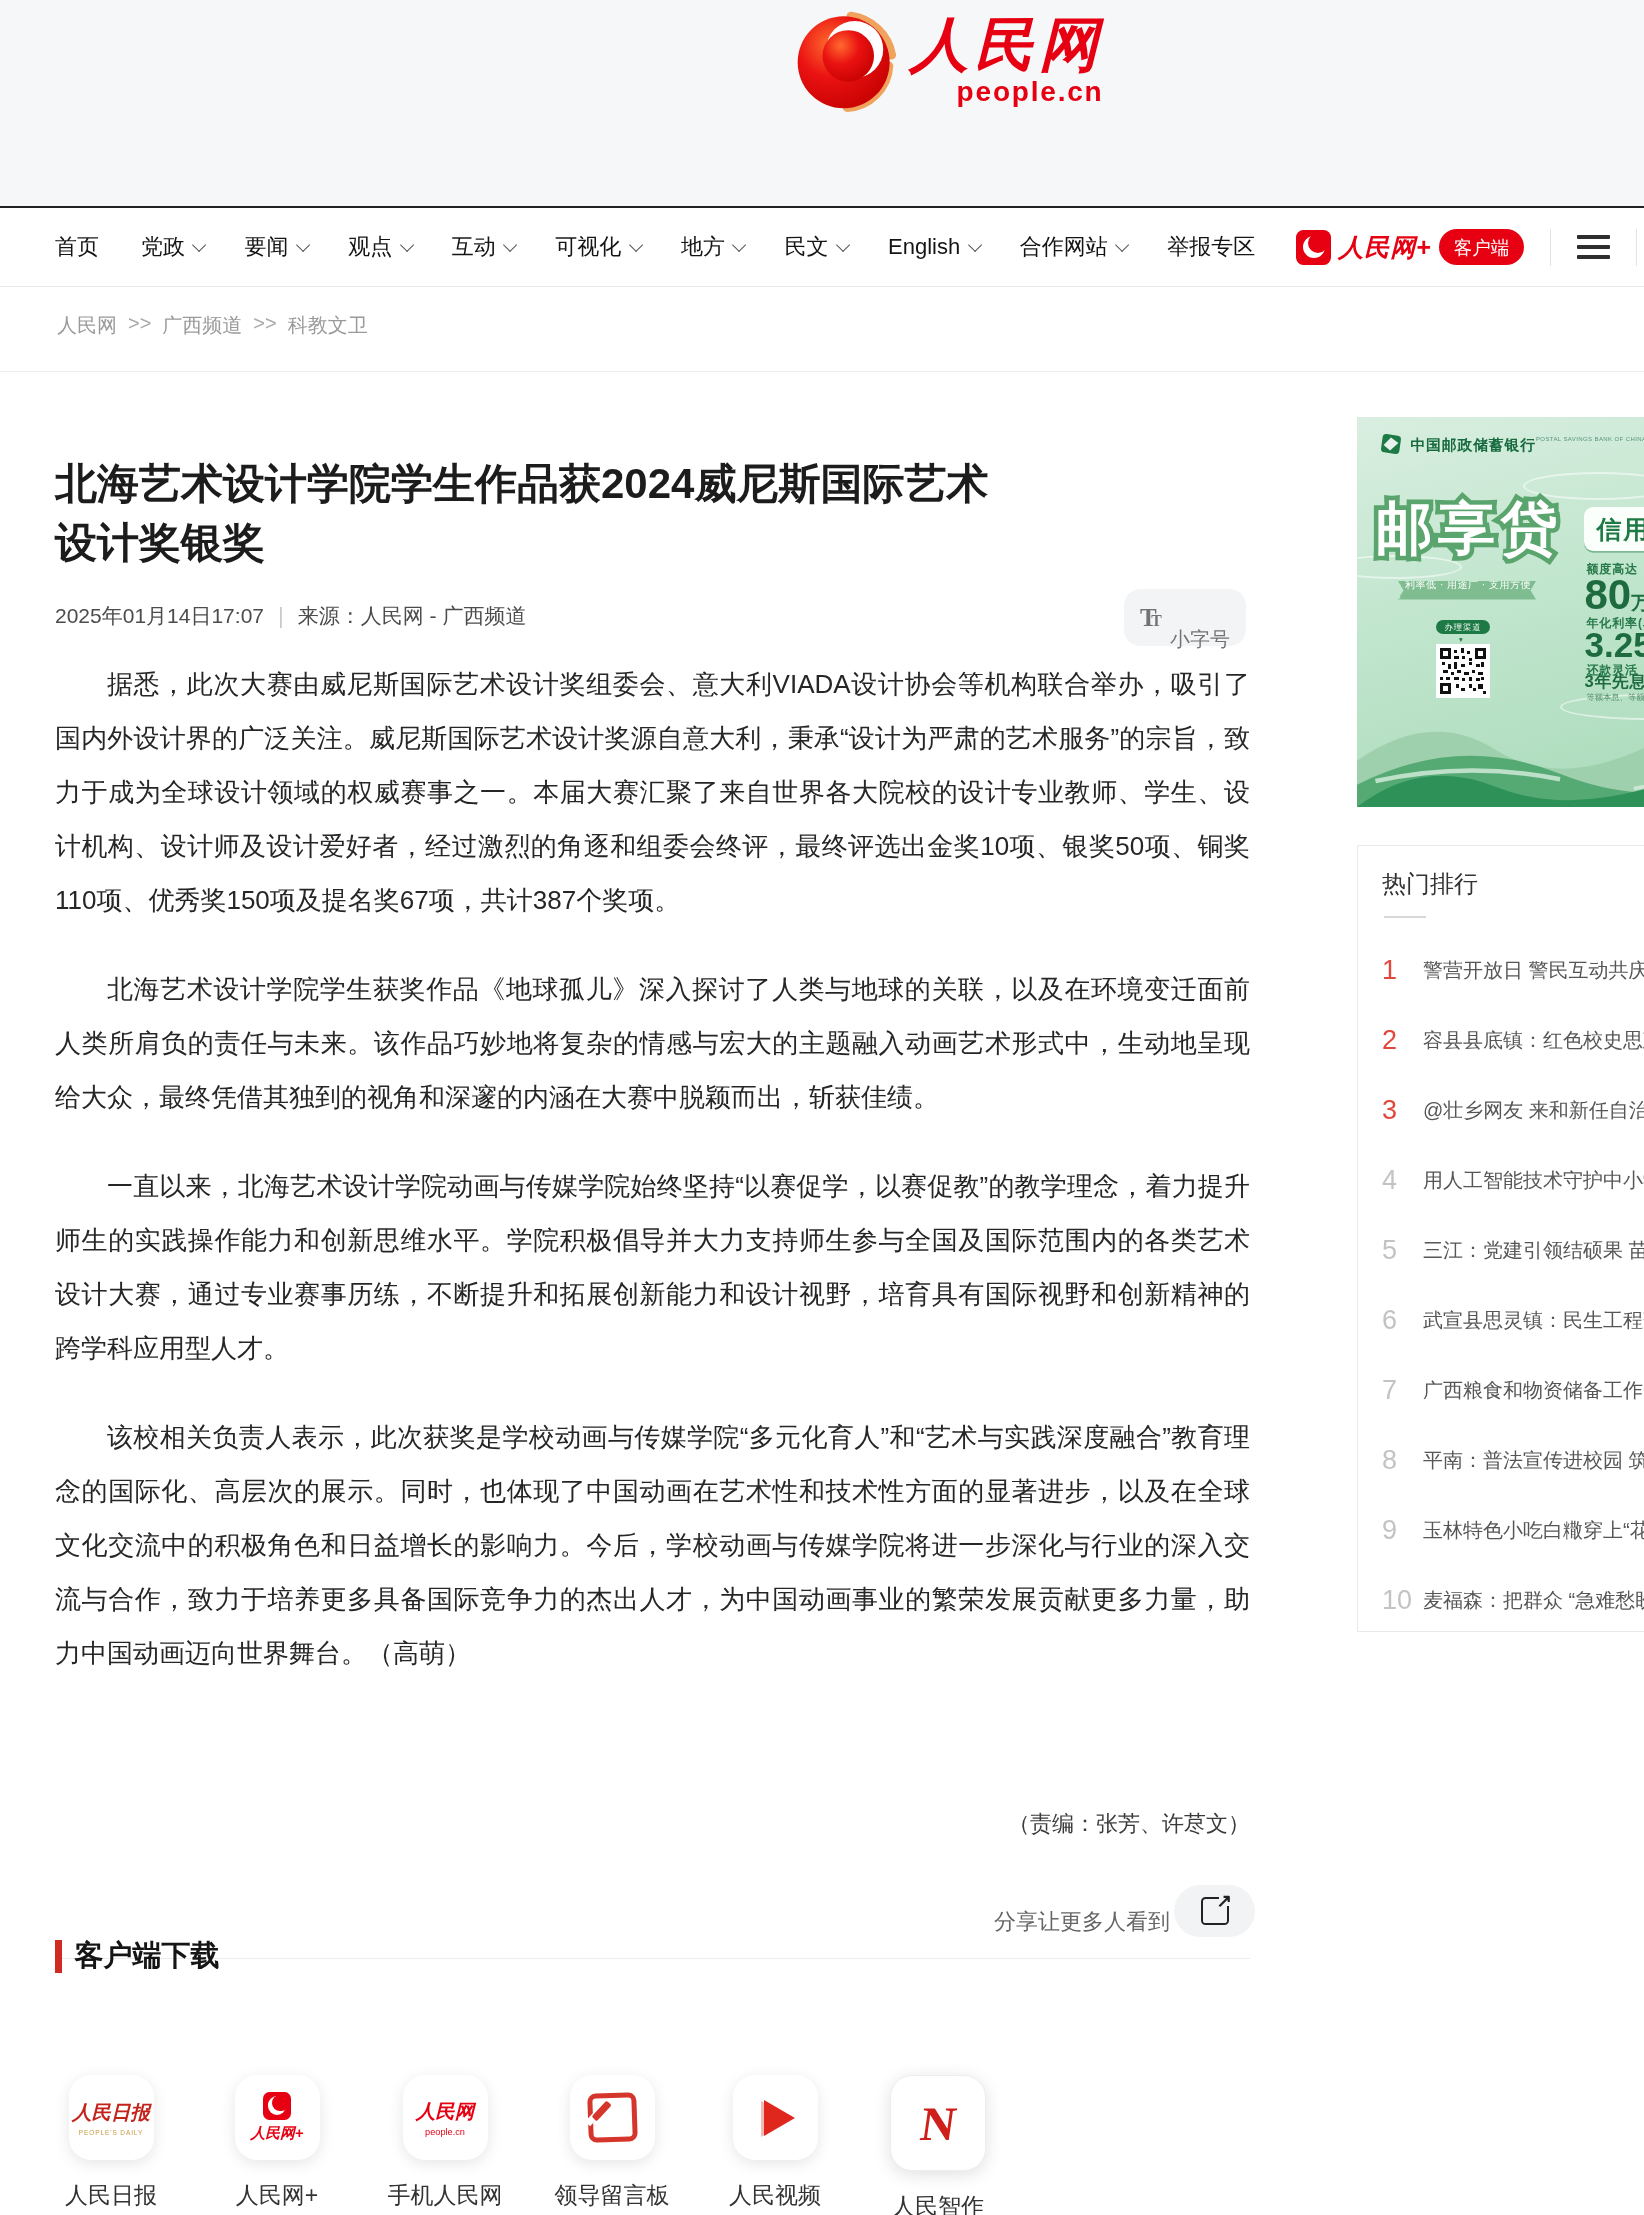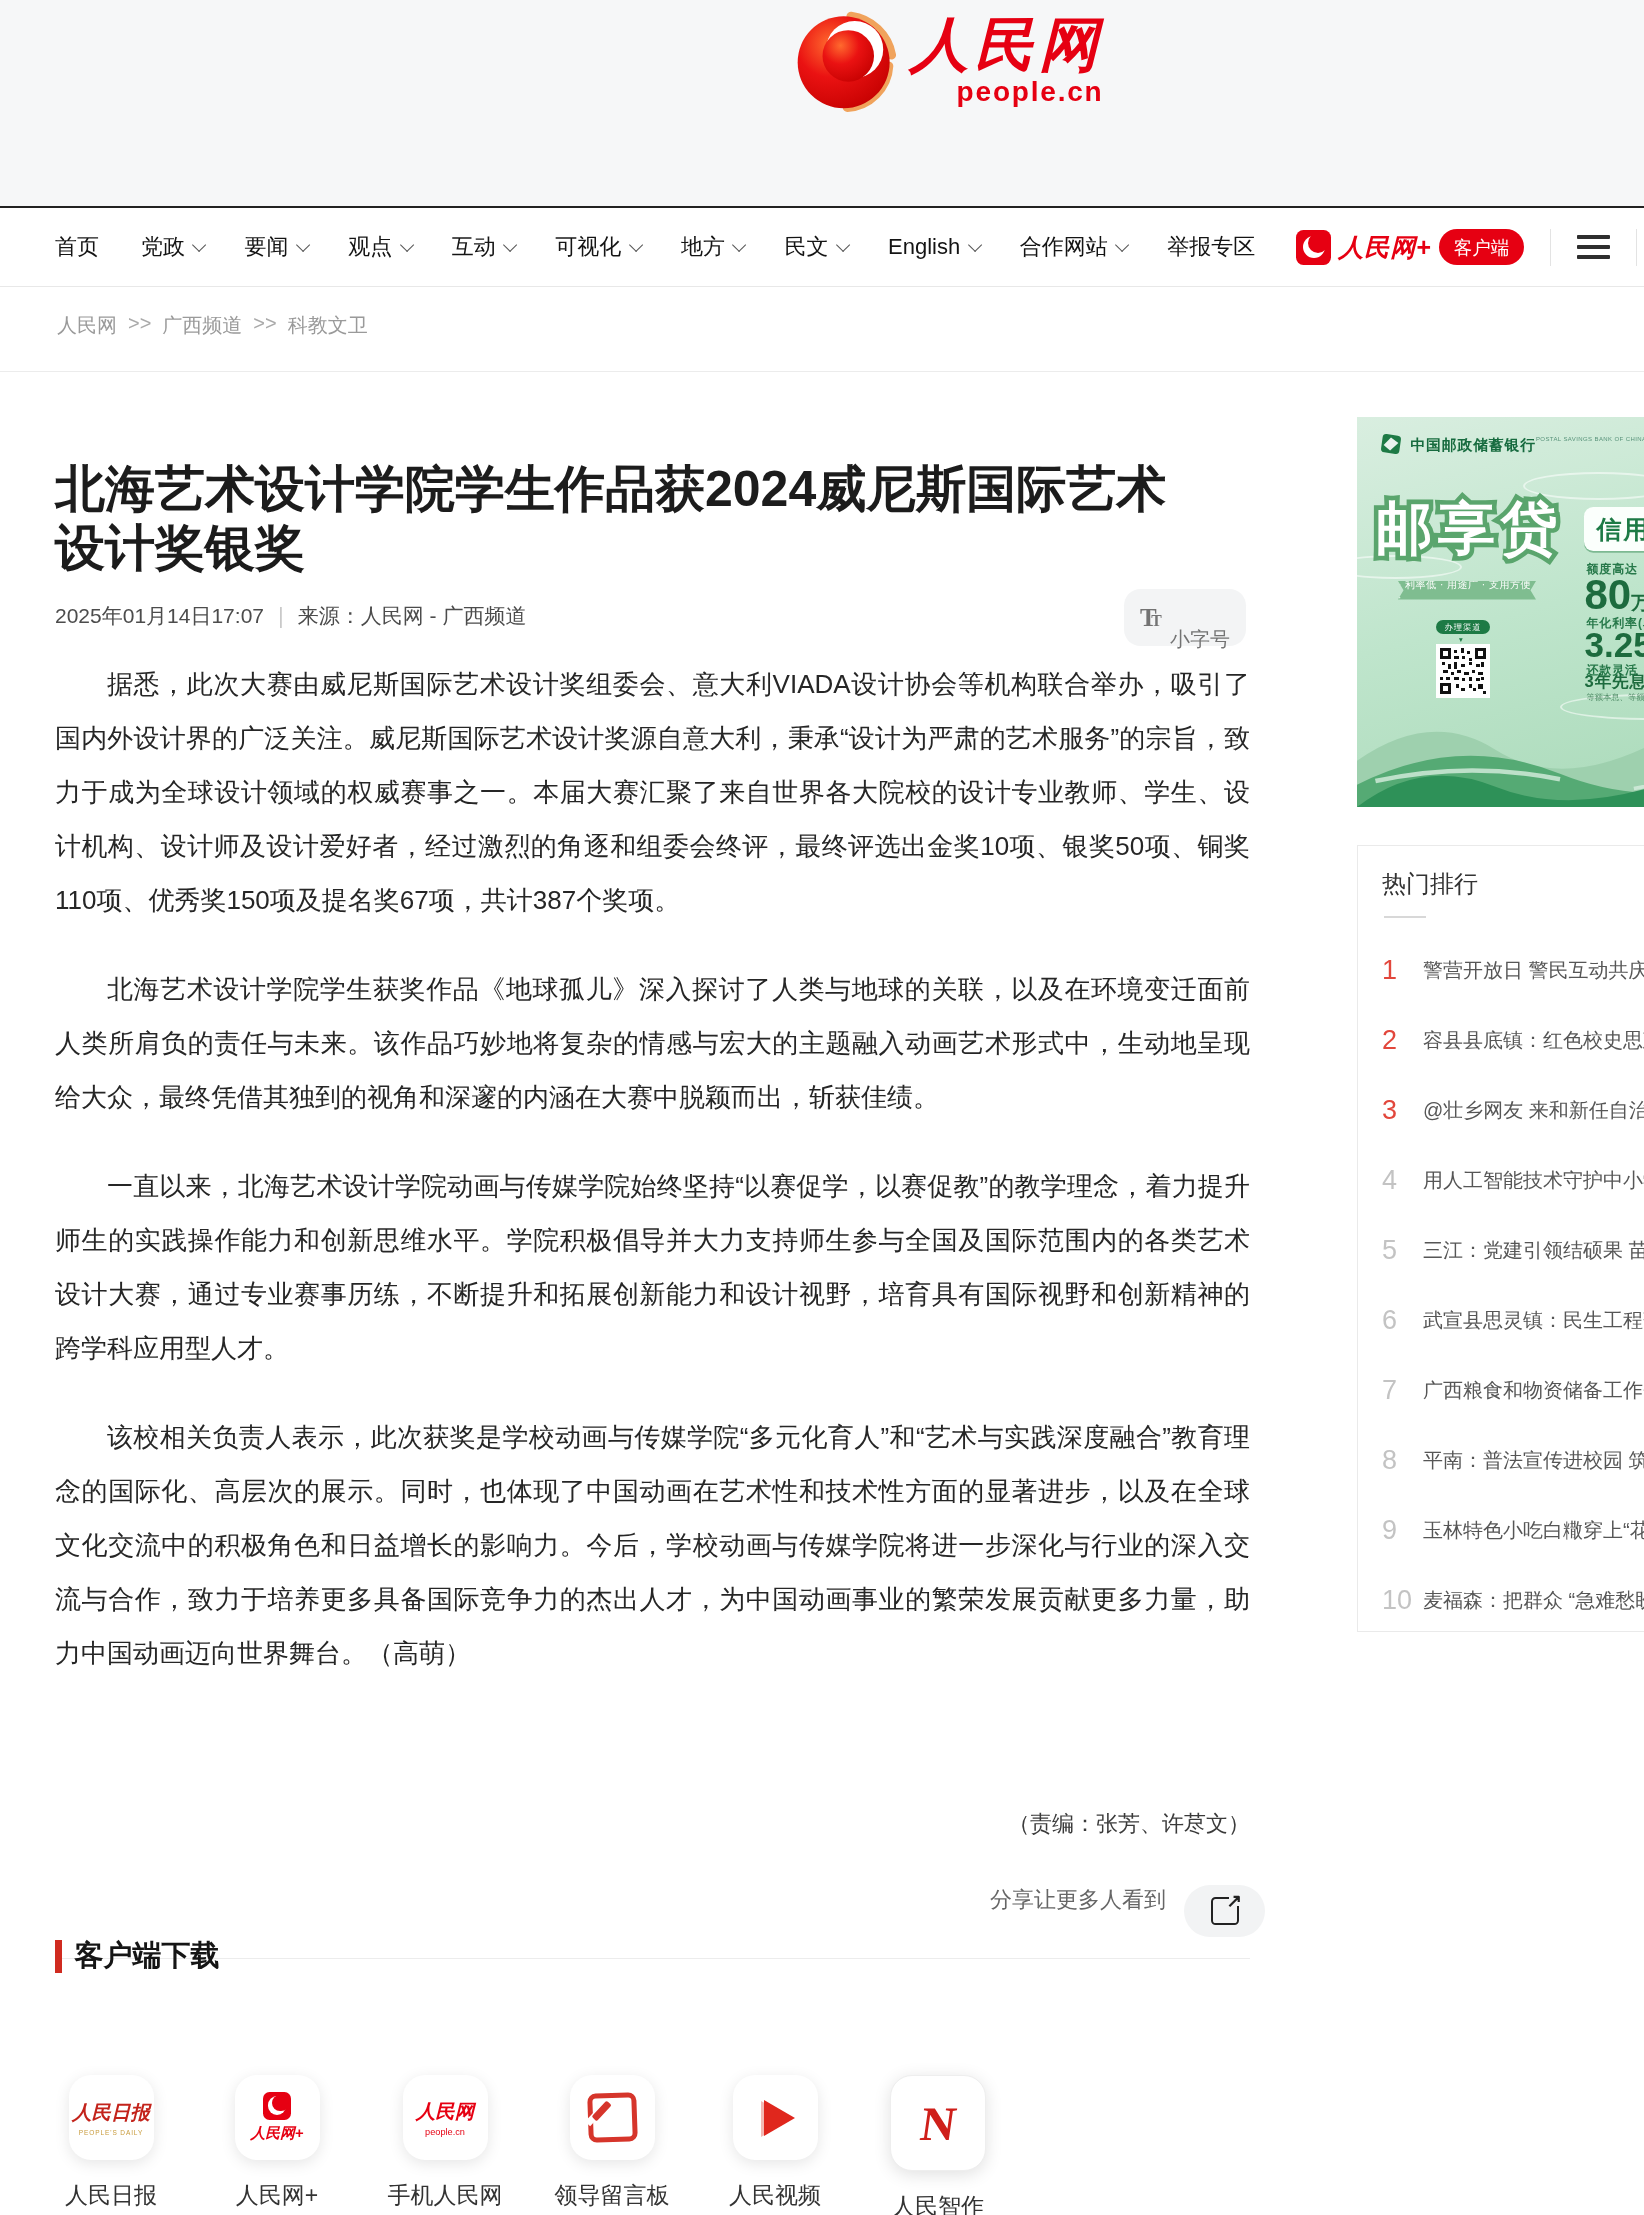--- a/index.html
+++ b/index.html
@@ -30,31 +30,31 @@
   .hamburger span{display:block;height:3.7px;background:#2e2e2e;border-radius:0.9px;}
 
   
   .breadcrumb{position:absolute;top:312px;left:57px;font-size:20px;color:#9a9a9a;display:flex;gap:11px;}
   .breadcrumb .bc-link{cursor:pointer;}
   .bc-sep{color:#aaa;}
   .rule{position:absolute;height:0.9px;background:#ececec;}
   .rule-breadcrumb{top:371px;left:0;width:1645px;}
 
   
-  .article-title{position:absolute;left:55px;top:426px;width:1246px;font-size:50px;line-height:59px;font-weight:bold;color:#1c1c1c;}
+  .article-title{position:absolute;left:55px;top:426px;width:1246px;font-size:42px;line-height:59px;font-weight:bold;color:#1c1c1c;}
   .meta-row{position:absolute;left:55px;top:602px;width:1195px;display:flex;align-items:center;font-size:21px;color:#4c4c4c;}
   .meta-pipe{color:#c9c9c9;margin:0 14px;font-size:22px;}
   .font-pill{position:absolute;left:1124px;top:589px;width:122px;height:57px;border-radius:16.6px;background:#f3f4f5;display:flex;align-items:center;justify-content:center;gap:8.3px;cursor:pointer;color:#737373;}
   .tt-big{font-size:25px;font-weight:bold;font-family:"Liberation Serif",serif;}
   .tt-small{font-size:15.7px;font-weight:bold;font-family:"Liberation Serif",serif;margin-left:-5.5px;}
   .font-pill-label{font-size:20px;margin-top:44px;}
   .body-text{position:absolute;left:55px;top:657px;width:1195px;font-size:26px;line-height:54px;color:#262626;text-align:justify;}
   .body-text p{margin:0 0 35px 0;text-indent:2em;}
   .editor-note{position:absolute;left:55px;top:1809px;width:1195px;text-align:right;font-size:22px;color:#3a3a3a;}
-  .share-row{position:absolute;left:70px;top:1885px;width:1195px;height:52px;display:flex;align-items:flex-start;justify-content:flex-end;gap:18px;}
+  .share-row{position:absolute;left:60px;top:1885px;width:1195px;height:52px;display:flex;align-items:flex-end;justify-content:flex-end;gap:4px;}
   .share-label{font-size:22px;color:#666;}
   .share-pill{width:81px;height:52px;border-radius:922px;background:#f2f3f4;display:flex;align-items:center;justify-content:center;cursor:pointer;}
   .share-ico{position:relative;width:24px;height:24px;border:2.8px solid #222;border-radius:4.6px;}
   .share-ico::before{content:'';position:absolute;right:-3.7px;top:-3.7px;width:11px;height:11px;background:#f2f3f4;}
   .share-ico::after{content:'↗';position:absolute;right:-5.5px;top:-9.2px;font-size:18.5px;font-weight:bold;color:#222;}
   .rule-share{top:1958px;left:55px;width:1195px;}
 
   
   .dl-head{position:absolute;left:55px;top:1936px;display:flex;align-items:center;gap:13px;}
   .dl-bar{width:6.5px;height:33px;background:#d02b20;}

